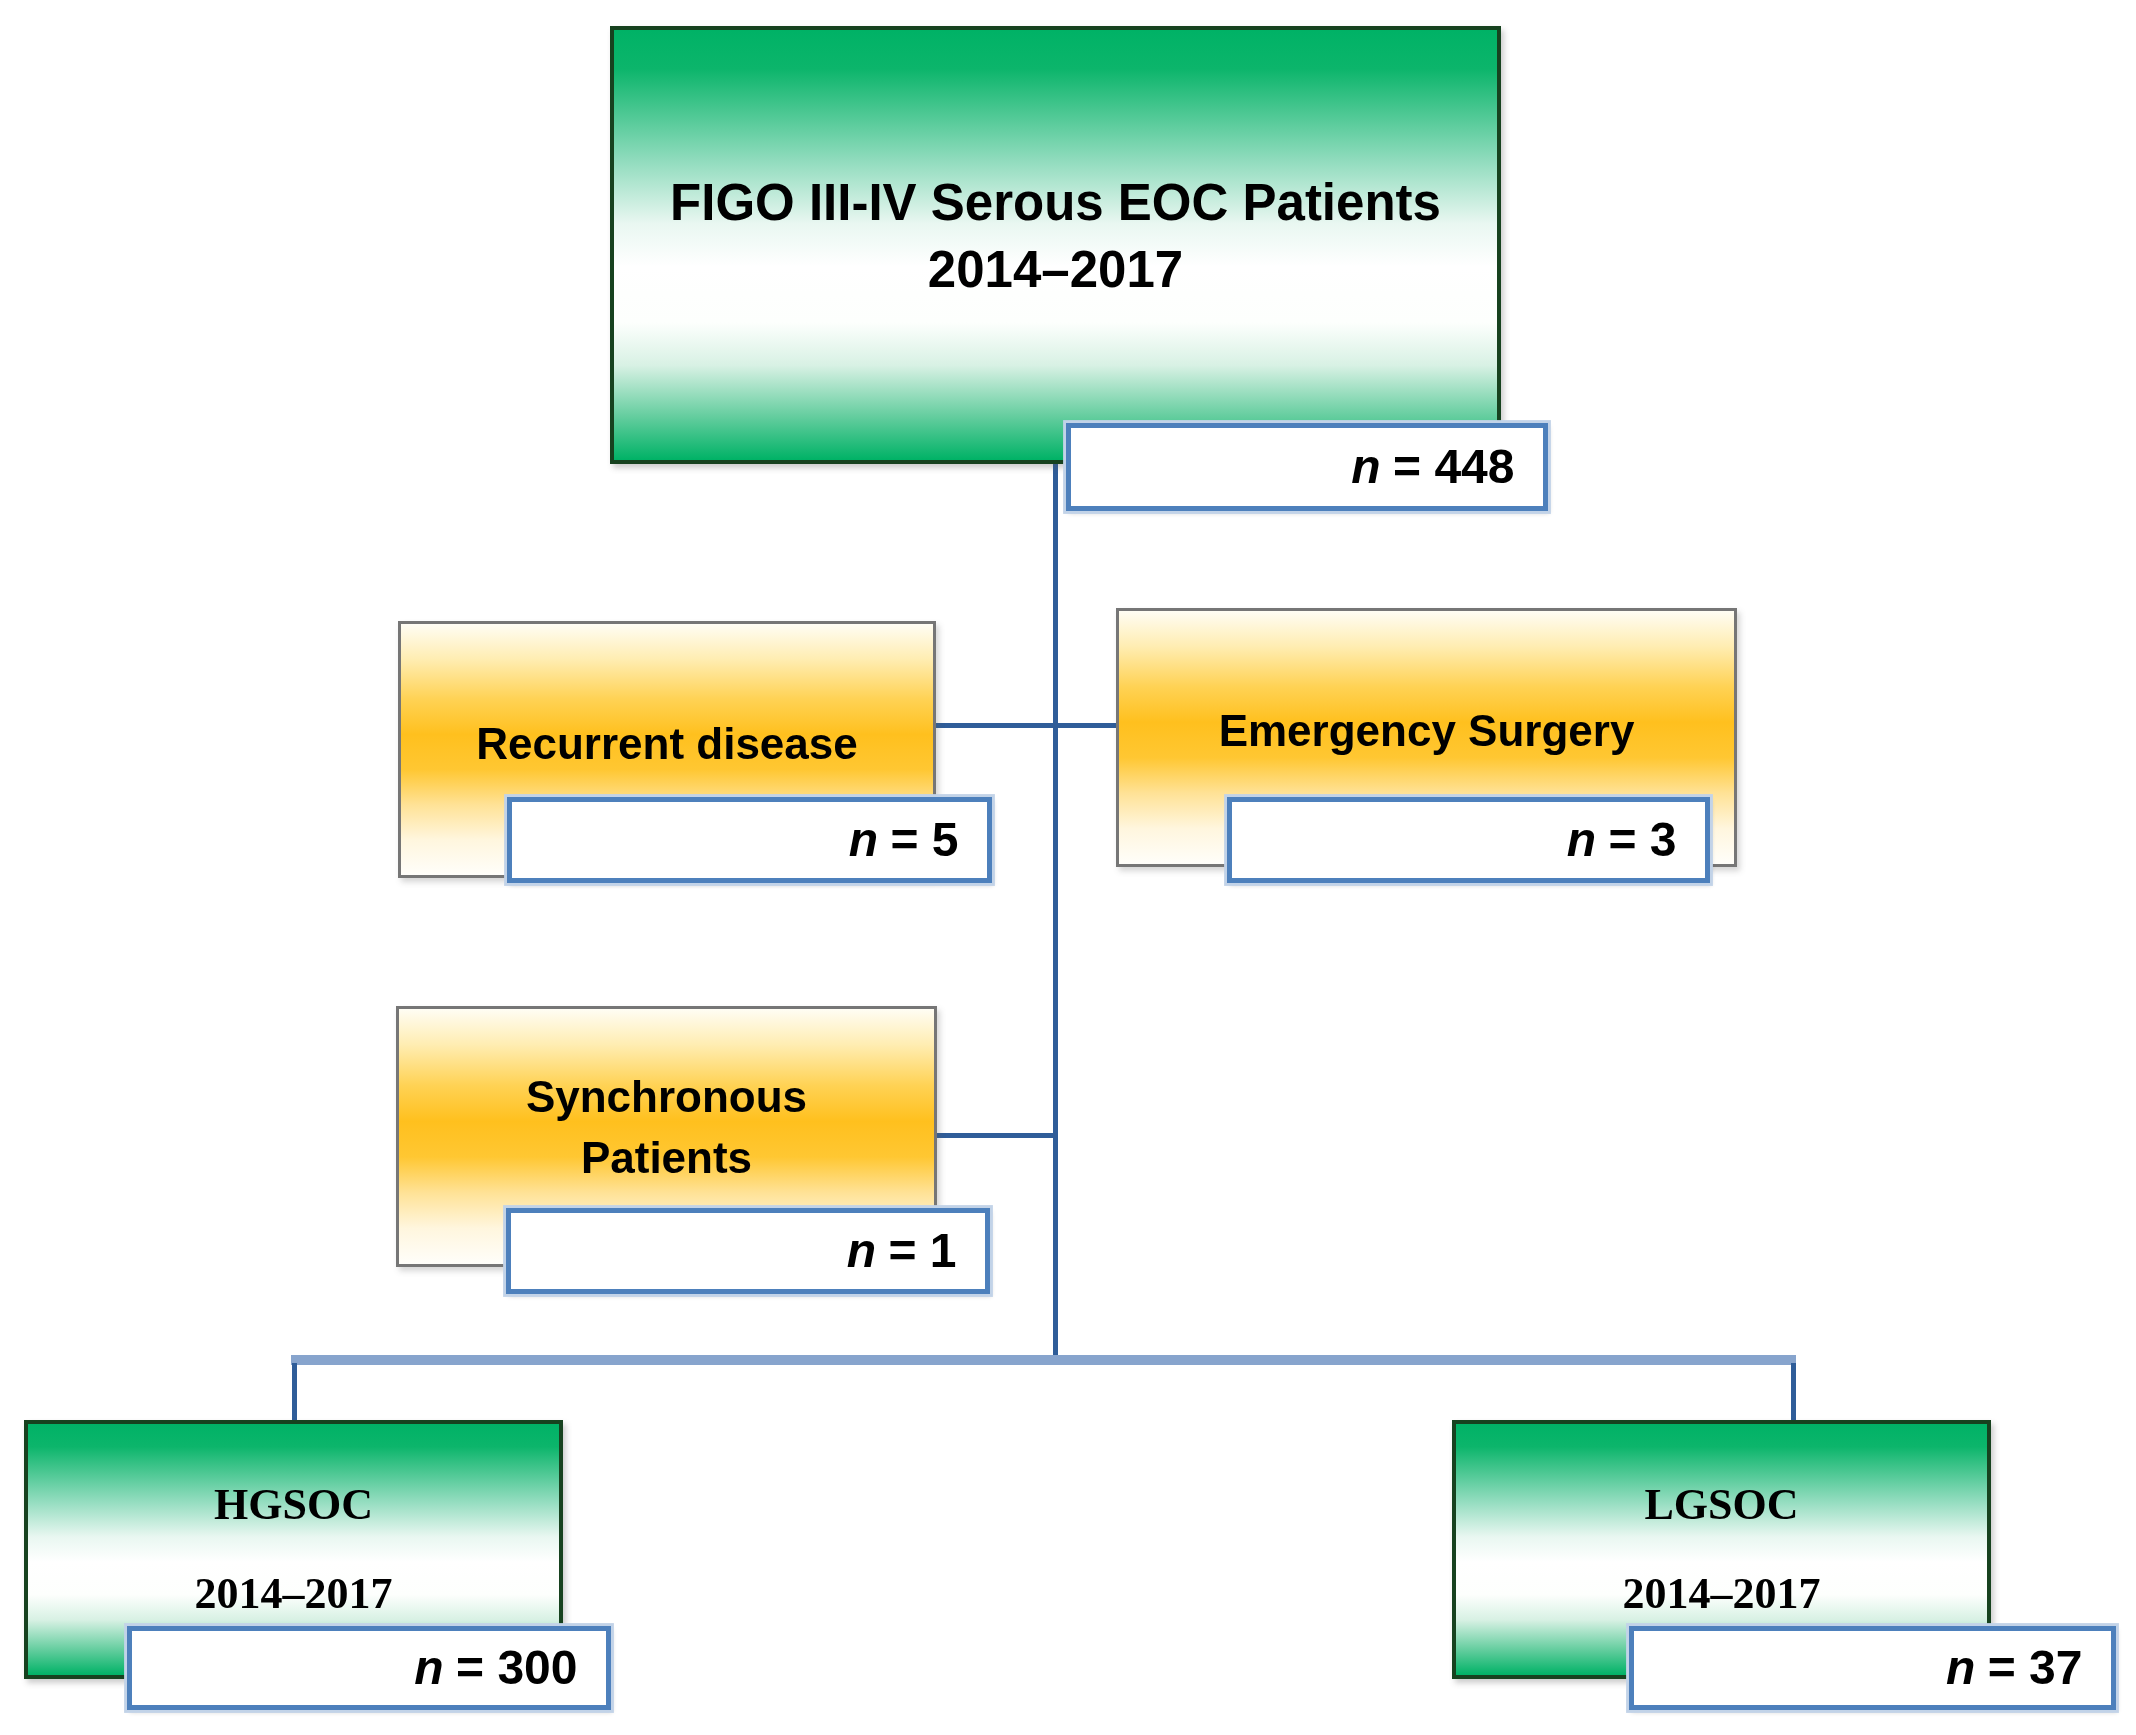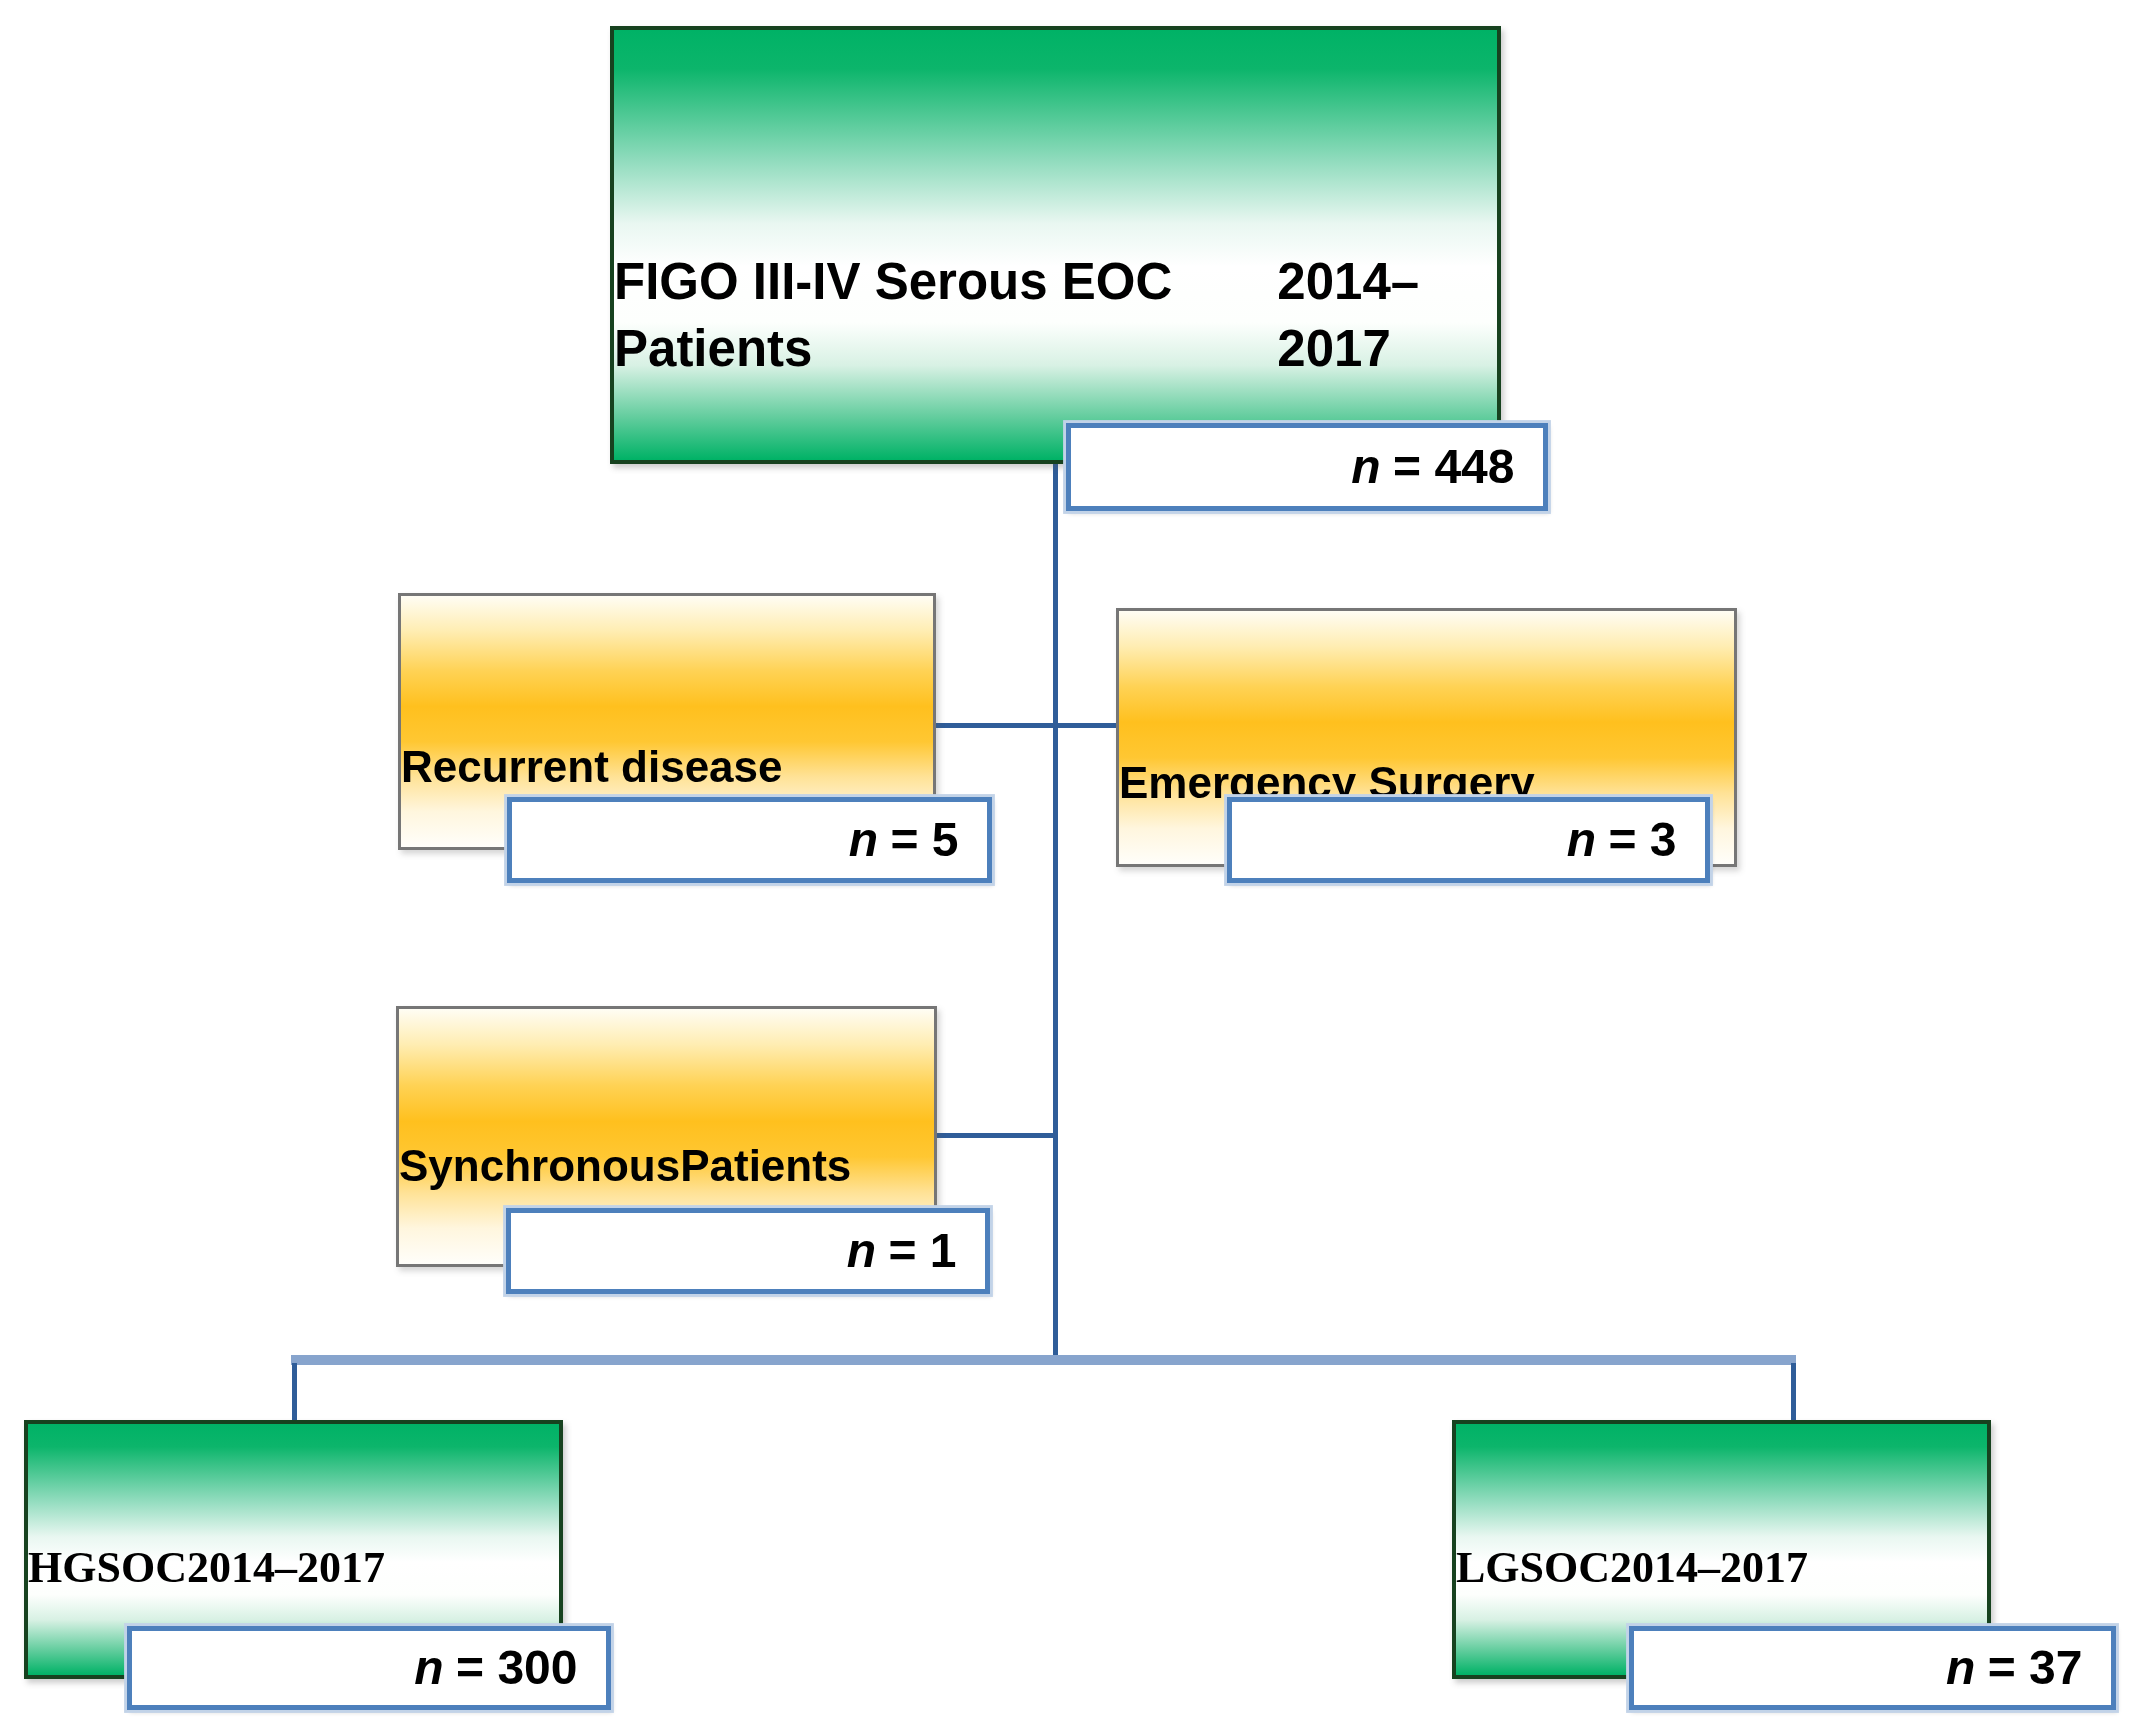--- a/index.html
+++ b/index.html
@@ -5,21 +5,21 @@
   html,body{margin:0;padding:0;background:#ffffff;}
   .canvas{
     position:relative;width:2136px;height:1736px;background:#ffffff;overflow:hidden;
     font-family:"Liberation Sans",sans-serif;font-weight:bold;color:#000;
   }
   
   .vline{position:absolute;width:4.8px;background:#2f5d99;}
   .hline{position:absolute;height:4.8px;background:#2f5d99;}
   .thickline{position:absolute;height:9.5px;background:#87a4cd;}
   
-  .box{position:absolute;box-sizing:border-box;display:flex;flex-direction:row;
+  .box{position:absolute;box-sizing:border-box;display:flex;flex-direction:column;
        align-items:center;line-height:1;}
   .green{
     border:4.8px solid #17421f;
     background:linear-gradient(180deg,#00b266 0%,#0cb56b 9%,#8edbbc 30%,#e9f7f1 45%,
                #ffffff 55%,#fdfffd 68%,#d8f1e4 78%,#63cd9e 90%,#00b266 100%);
     box-shadow:2.9px 3.8px 5.7px rgba(90,90,90,0.30);
   }
   .gold{
     border:3.8px solid #767676;
     background:linear-gradient(180deg,#fffdf4 0%,#ffedb2 14%,#ffd254 30%,#ffc01e 44%,
@@ -53,21 +53,21 @@
 
   <div class="box green title-box" style="left:610px;top:26px;width:891px;height:438px;">
     <span>FIGO III-IV Serous EOC Patients</span>
     <span>2014–2017</span>
   </div>
   <div class="nbox" style="left:1066px;top:423px;width:482px;height:88px;">
     <span class="nvar">n</span>
     <span>= 448</span>
   </div>
 
-  <div class="box gold label-lg rec-pad" style="left:398px;top:593px;width:538px;height:257px;">
+  <div class="box gold label-lg rec-pad" style="left:398px;top:621px;width:538px;height:257px;">
     <span>Recurrent disease</span>
   </div>
   <div class="nbox" style="left:507px;top:797px;width:485px;height:86px;">
     <span class="nvar">n</span>
     <span>= 5</span>
   </div>
 
   <div class="box gold label-lg rec-pad" style="left:1116px;top:593px;width:621px;height:259px;margin-top:15px;">
     <span>Emergency Surgery</span>
   </div>

